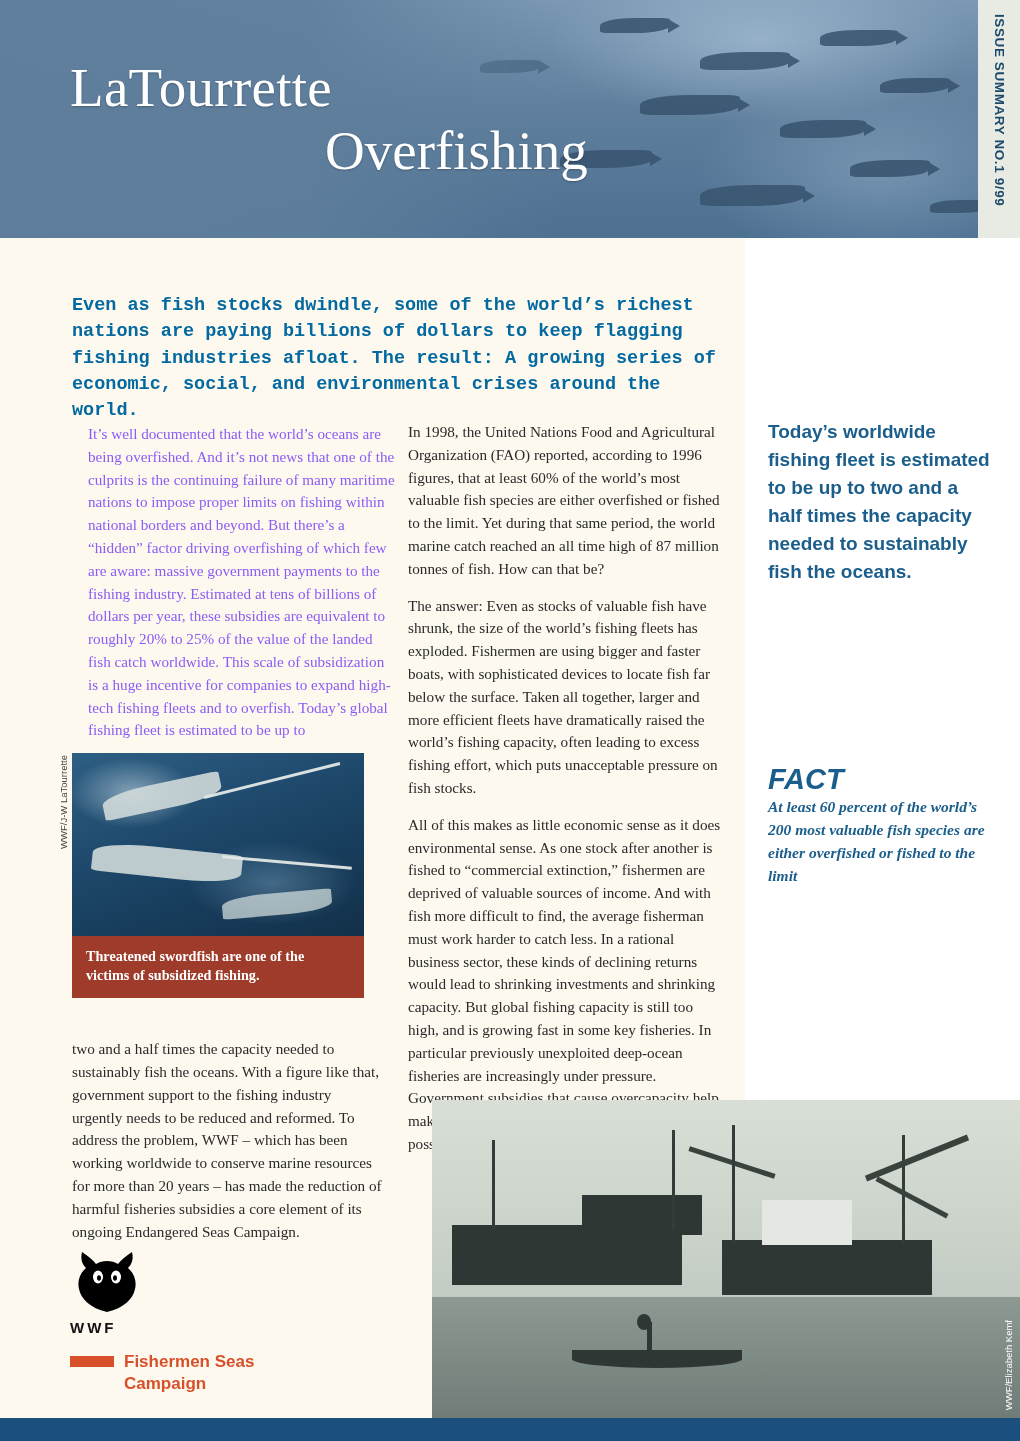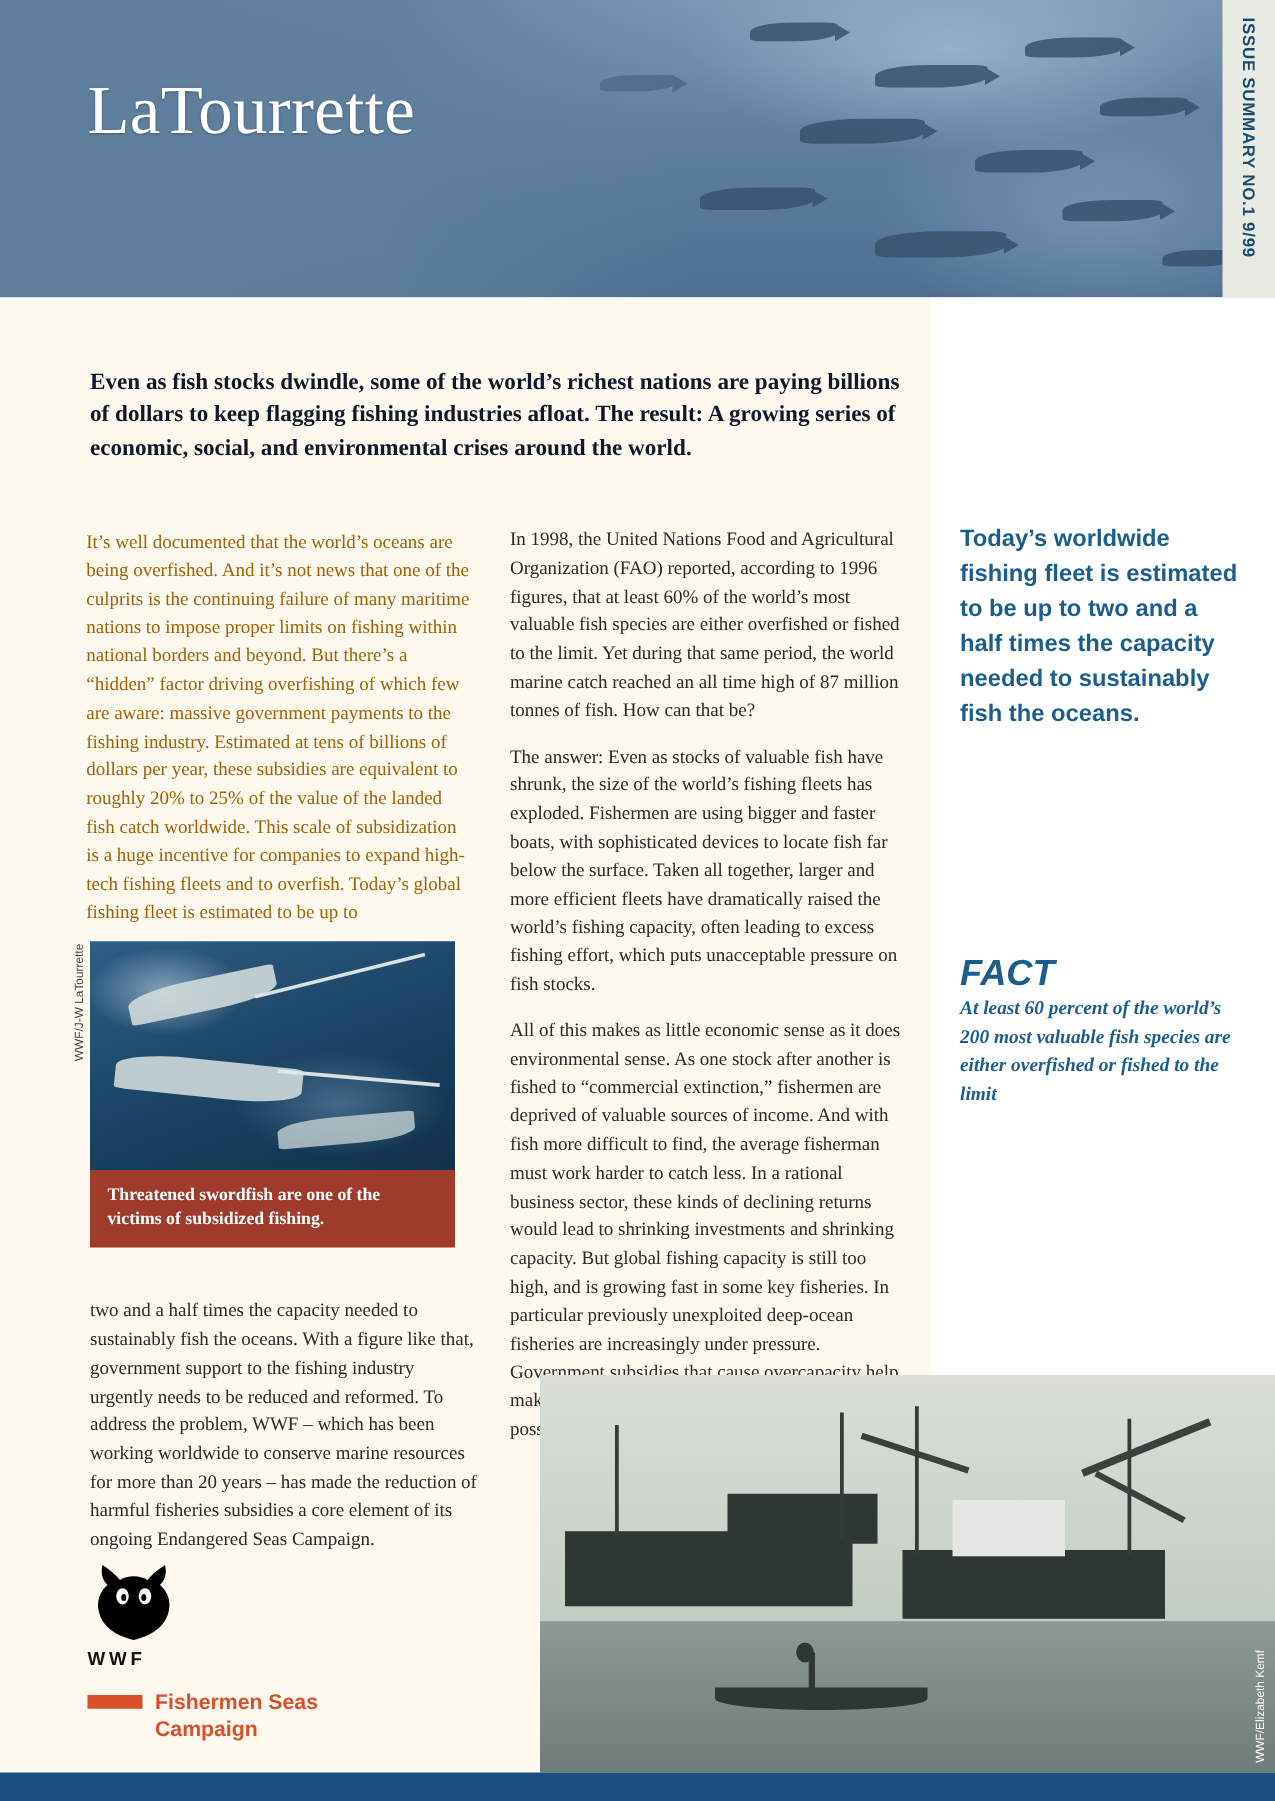--- a/index.html
+++ b/index.html
@@ -115,35 +115,35 @@
     left: 0; top: 0;
     width: 745px; height: 1180px;
     background: #fdf9ef;
   }
 
   
   .deck {
     position: absolute;
     left: 72px; top: 55px;
     width: 660px;
-    font-family: Liberation Serif, serif;
+    font-family: Liberation Mono, monospace;
     font-weight: bold;
     font-size: 18.5px;
     line-height: 1.42;
-    color: #0f172a;
+    color: #0369a1;
   }
 
   
   .col1 {
     position: absolute;
-    left: 69px; top: 185px;
+    left: 88px; top: 185px;
     width: 310px;
     font-size: 15.2px;
     line-height: 1.50;
-    color: #a16207;
+    color: #8b5cf6;
   }
   .col1 p { margin: 0; }
   .col2 {
     position: absolute;
     left: 408px; top: 183px;
     width: 315px;
     font-size: 15.2px;
     line-height: 1.50;
     color: #2a2a2a;
   }
@@ -356,20 +356,21 @@
     <div class="fish" style="left:560px; top:150px; width:92px; height:18px;"></div>
     <div class="fish" style="left:700px; top:185px; width:105px; height:21px;"></div>
     <div class="fish" style="left:850px; top:160px; width:80px; height:17px;"></div>
     <div class="fish" style="left:930px; top:200px; width:60px; height:13px;"></div>
     <div class="fish" style="left:480px; top:60px; width:60px; height:13px; opacity:.5;"></div>
   </div>
   <div class="header-left-wash"></div>
 
   <div class="title-block">
     <div class="title-line1">LaTourrette</div>
+    <div class="title-line2">Overfishing</div>
   </div>
 
   <div class="issue-tab">
     <span>ISSUE SUMMARY NO.1 9/99</span>
   </div>
 </div>
 
 <div class="page-body">
   <div class="left-bg"></div>
   <div class="right-column-bg"></div>

